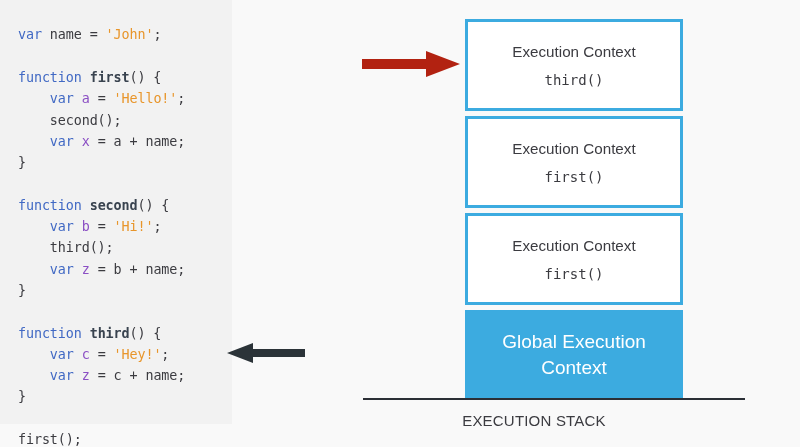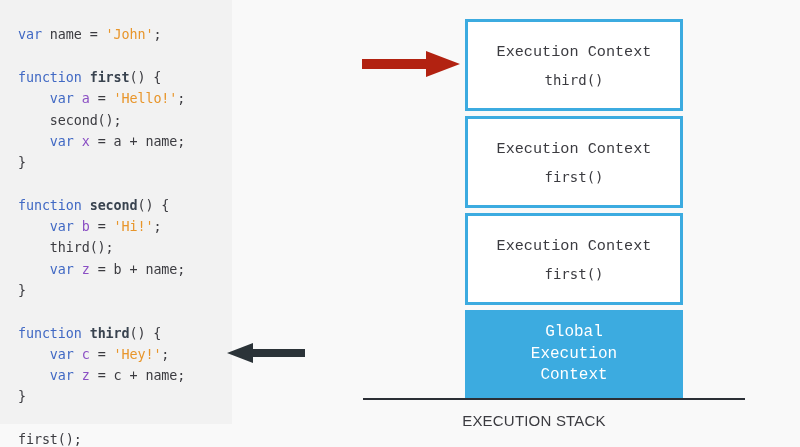--- a/index.html
+++ b/index.html
@@ -83,36 +83,36 @@
   .stack-frame.f-third  { top: 0px;   height: 92px; }
   .stack-frame.f-second { top: 97px;  height: 92px; }
   .stack-frame.f-first  { top: 194px; height: 92px; }
   .stack-frame.f-global {
     top: 291px;
     height: 89px;
     background: #3cabe0;
     border-color: #3cabe0;
   }
   .ctx-title {
-    font-family: Liberation Mono, monospace;
+    font-family: Liberation Sans, sans-serif;
     font-size: 15.2px;
     color: #3b3b40;
     line-height: 1.35;
     text-align: center;
   }
   .ctx-fn {
     font-family: "DejaVu Sans Mono", "Liberation Mono", monospace;
     font-size: 14px;
     color: #3b3b40;
     margin-top: 10px;
     text-align: center;
   }
   .f-global .ctx-title {
     color: #ffffff;
-    font-size: 16px;
+    font-size: 19px;
     max-width: 150px;
   }
 
   
   #stack-baseline {
     position: absolute;
     left: 363px;
     top: 398px;
     width: 382px;
     height: 2px;

